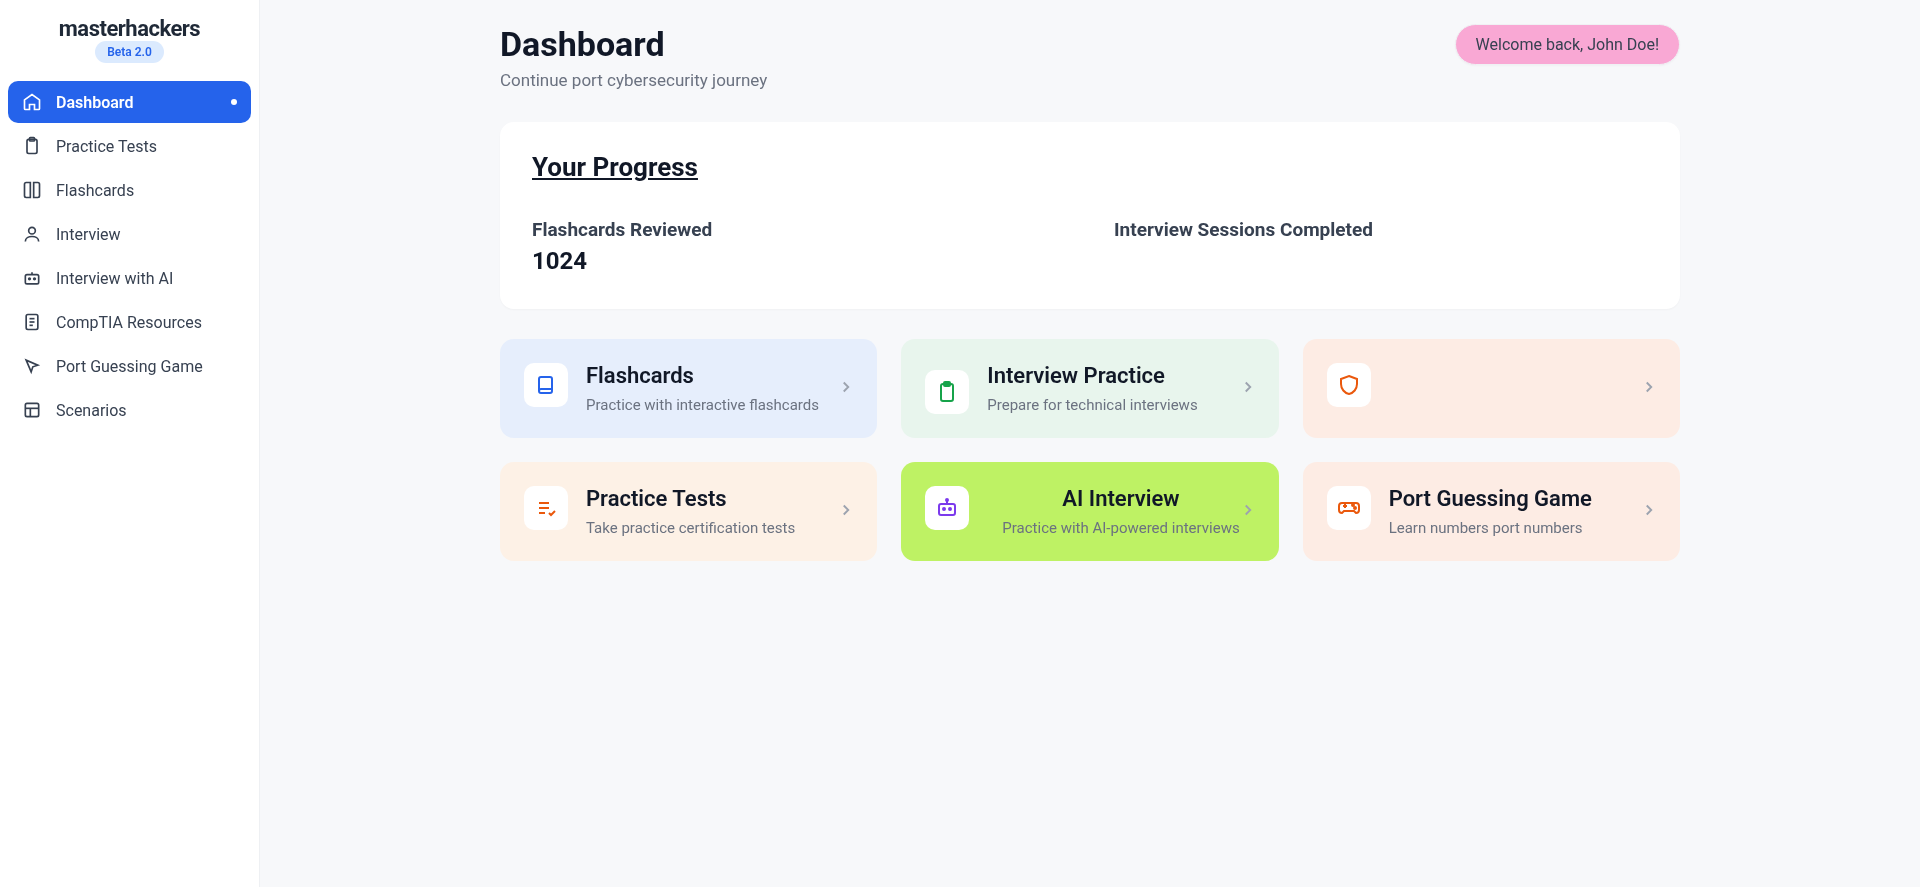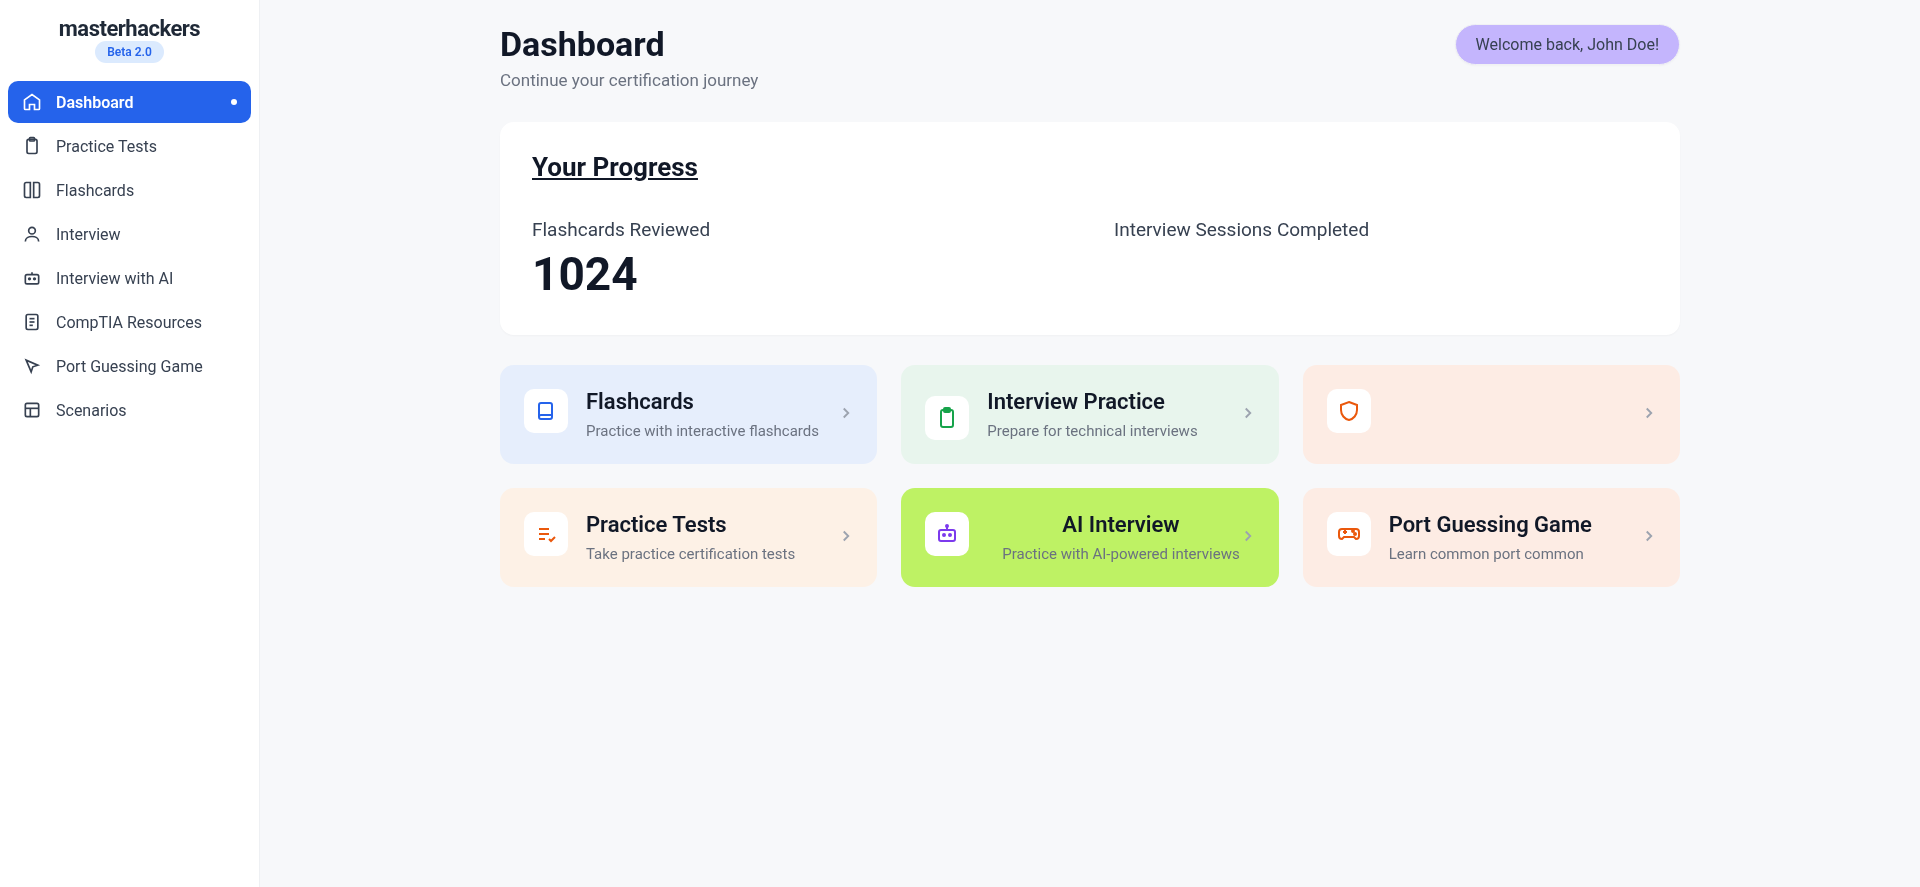--- a/index.html
+++ b/index.html
@@ -108,21 +108,21 @@
       font-size: 34px;
       font-weight: 700;
       color: #111827;
       margin-bottom: 6px;
     }
     .page-subtitle {
       font-size: 17px;
       color: #6b7280;
     }
     .welcome-pill {
-      background: #c4b5fd;
+      background: #f9a8d4;
       border-radius: 999px;
       padding: 10px 20px;
       font-size: 16px;
       color: #374151;
       border: 1px solid #f0f1f4;
       box-shadow: 0 1px 2px rgba(0,0,0,0.03);
     }
     .progress-card {
       background: #ffffff;
       border-radius: 14px;
@@ -139,26 +139,26 @@
     }
     .progress-grid {
       display: flex;
       gap: 48px;
     }
     .progress-metric {
       flex: 1;
     }
     .metric-label {
       font-size: 19px;
-      font-weight: 400;
+      font-weight: 700;
       color: #374151;
       margin-bottom: 6px;
     }
     .metric-value {
-      font-size: 46px;
+      font-size: 24px;
       font-weight: 700;
       color: #111827;
     }
     .cards-grid {
       display: grid;
       grid-template-columns: repeat(3, 1fr);
       gap: 24px;
     }
     .action-card {
       border-radius: 14px;
@@ -305,21 +305,21 @@
         <span>Scenarios</span>
       </div>
     </nav>
   </aside>
 
   <main class="main">
     <div class="content">
       <div class="header">
         <div>
           <h1 class="page-title">Dashboard</h1>
-          <div class="page-subtitle">Continue your certification journey</div>
+          <div class="page-subtitle">Continue port cybersecurity journey</div>
         </div>
         <div class="welcome-pill">Welcome back, John Doe!</div>
       </div>
 
       <div class="progress-card">
         <div class="progress-title">Your Progress</div>
         <div class="progress-grid">
           <div class="progress-metric">
             <div class="metric-label">Flashcards Reviewed</div>
             <div class="metric-value">1024</div>
@@ -426,21 +426,21 @@
           <div class="card-icon-wrap ico-orange">
             <svg viewBox="0 0 24 24" fill="none" stroke="currentColor">
                 <path d="M6 10h4M8 8v4"></path>
                 <circle cx="16" cy="9" r="1" fill="currentColor"></circle>
                 <circle cx="18" cy="12" r="1" fill="currentColor"></circle>
                 <path d="M5 7h14a3 3 0 013 3v4a3 3 0 01-3 3l-2-2h-10l-2 2a3 3 0 01-3-3v-4a3 3 0 013-3z"></path>
               </svg>
           </div>
           <div class="card-body">
             <div class="card-title">Port Guessing Game</div>
-            <div class="card-desc">Learn common port common</div>
+            <div class="card-desc">Learn numbers port numbers</div>
           </div>
           <span class="chevron">
             <svg viewBox="0 0 24 24" fill="none" stroke="currentColor">
                 <polyline points="9 6 15 12 9 18"></polyline>
               </svg>
           </span>
         </div>
 
       </div>
     </div>

